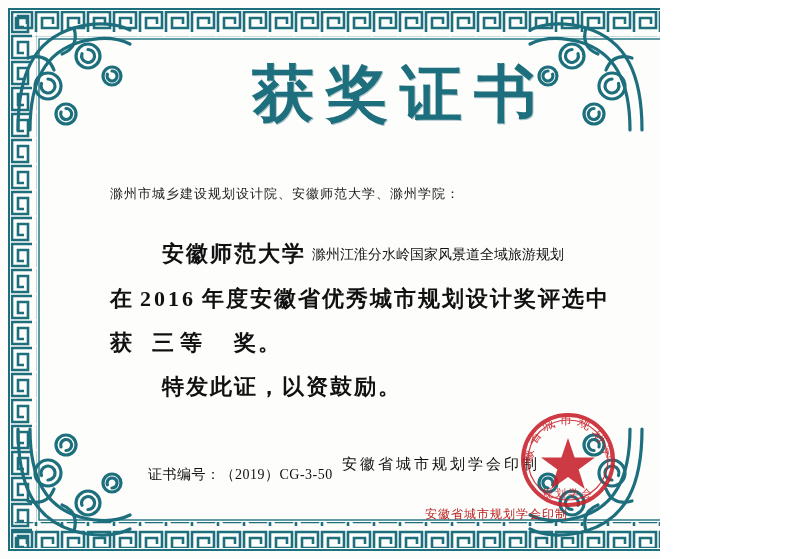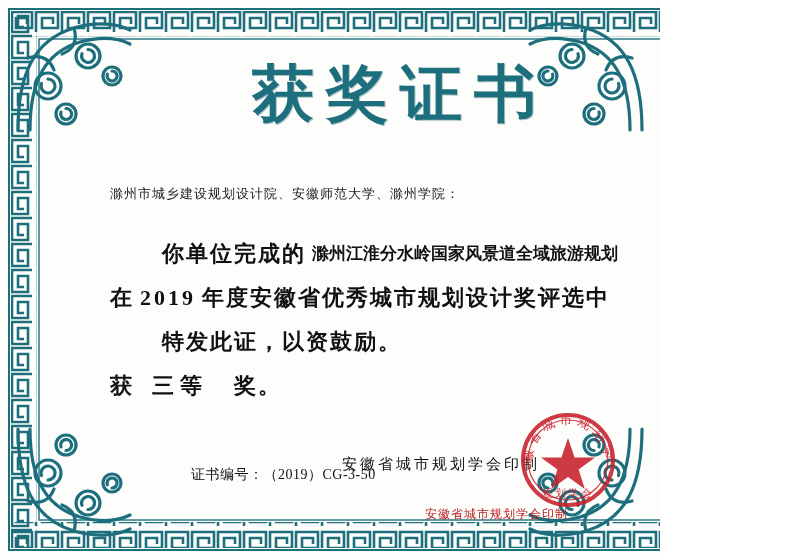--- a/index.html
+++ b/index.html
@@ -88,22 +88,22 @@
     letter-spacing: 2px;
     white-space: nowrap;
   }
 
   .line-1 { padding-left: 52px; }
   .line-2 { padding-left: 0px; }
   .line-3 { padding-left: 0px; }
   .line-4 { padding-left: 52px; }
 
   .project-name {
-    font-size: 17px;
-    font-weight: bold;
+    font-size: 14px;
+    font-weight: normal;
     letter-spacing: 0px;
     vertical-align: 2px;
     padding-left: 6px;
     border-bottom: 0px;
   }
 
   .year {
     font-family: "Liberation Serif", "DejaVu Serif", serif;
     font-weight: bold;
     padding: 0 6px;
@@ -116,21 +116,20 @@
   }
 
   
   .cert-no {
     position: absolute;
     left: 148px;
     top: 466px;
     font-size: 14px;
     letter-spacing: 0.5px;
     color: #111;
-    margin-left: 43px;
   }
 
   .date-line {
     position: absolute;
     right: 120px;
     top: 455px;
     font-size: 15px;
     letter-spacing: 3px;
     color: #111;
     white-space: nowrap;
@@ -256,32 +255,32 @@
       </g>
     </svg>
   </div>
 
   <div class="title">获奖证书</div>
 
   <div class="body-block">
     <div class="recipient">滁州市城乡建设规划设计院、安徽师范大学、滁州学院：</div>
 
     <div class="line line-1">
-      <span>你单位完成的</span><span class="project-name">滁州江淮分水岭国家风景道全域旅游规划</span>
+      <span>安徽师范大学</span><span class="project-name">滁州江淮分水岭国家风景道全域旅游规划</span>
     </div>
 
     <div class="line line-2">
-      <span>在</span><span class="year">2019</span><span>年度安徽省优秀城市规划设计奖评选中</span>
+      <span>在</span><span class="year">2016</span><span>年度安徽省优秀城市规划设计奖评选中</span>
     </div>
-
-    <div class="line line-4">特发此证，以资鼓励。</div>
 
     <div class="line line-3">
       <span>获</span><span class="award-level">三等</span><span>奖。</span>
     </div>
+
+    <div class="line line-4">特发此证，以资鼓励。</div>
   </div>
 
   <div class="cert-no">证书编号：（2019）CG-3-50</div>
   <div class="date-line">安徽省城市规划学会印制</div>
   <div class="issuer">安徽省城市规划学会印制</div>
 
   <div class="seal">
     <svg width="98" height="98" viewBox="0 0 98 98">
       <defs>
         <path id="sealArc" d="M 49,49 m -37,0 a 37,37 0 1,1 74,0" fill="none"></path>

